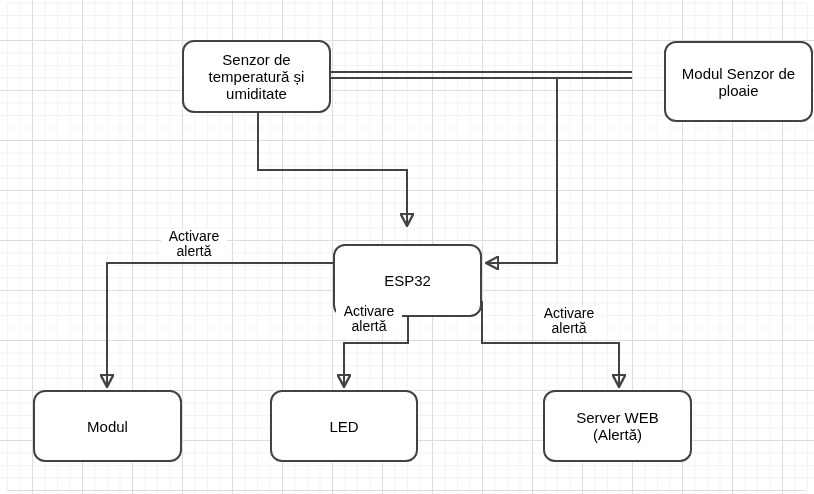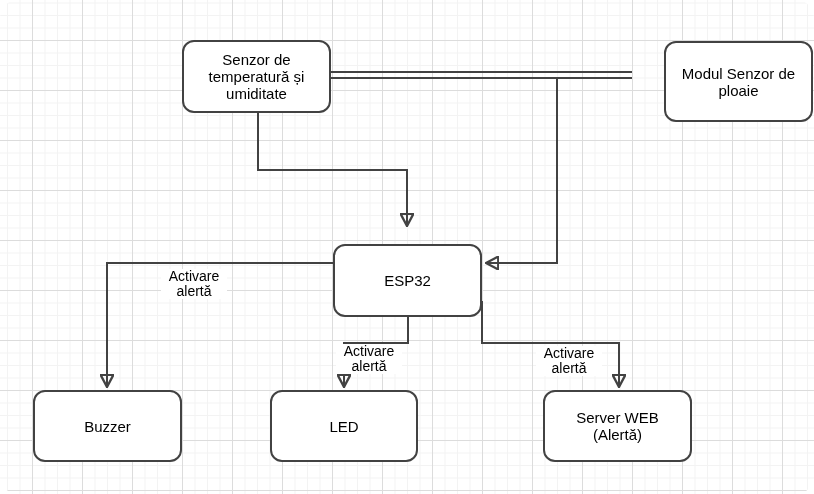--- a/index.html
+++ b/index.html
@@ -58,21 +58,20 @@
   .node-led    { left: 270px; top: 390px; width: 148px; height: 72px; }
   .node-server { left: 543px; top: 390px; width: 149px; height: 72px; }
   .edge-label {
     position: absolute;
     background: #ffffff;
     font-size: 14px;
     line-height: 15px;
     color: #000000;
     text-align: center;
     width: 66px;
-    margin-top: 40px;
   }
   .lbl-buzzer { left: 161px; top: 229px; }
   .lbl-led    { left: 336px; top: 304px; }
   .lbl-web    { left: 536px; top: 306px; }
 </style>
 </head>
 <body>
 
 <div class="canvas">
 
@@ -115,21 +114,21 @@
 
   <div class="node node-rain">
     <span>Modul Senzor de ploaie</span>
   </div>
 
   <div class="node node-esp32">
     <span>ESP32</span>
   </div>
 
   <div class="node node-buzzer">
-    <span>Buzzer</span>
+    <span>Modul</span>
   </div>
 
   <div class="node node-server">
     <span>Server WEB (Alertă)</span>
   </div>
 
   <div class="node node-led">
     <span>LED</span>
   </div>
 

